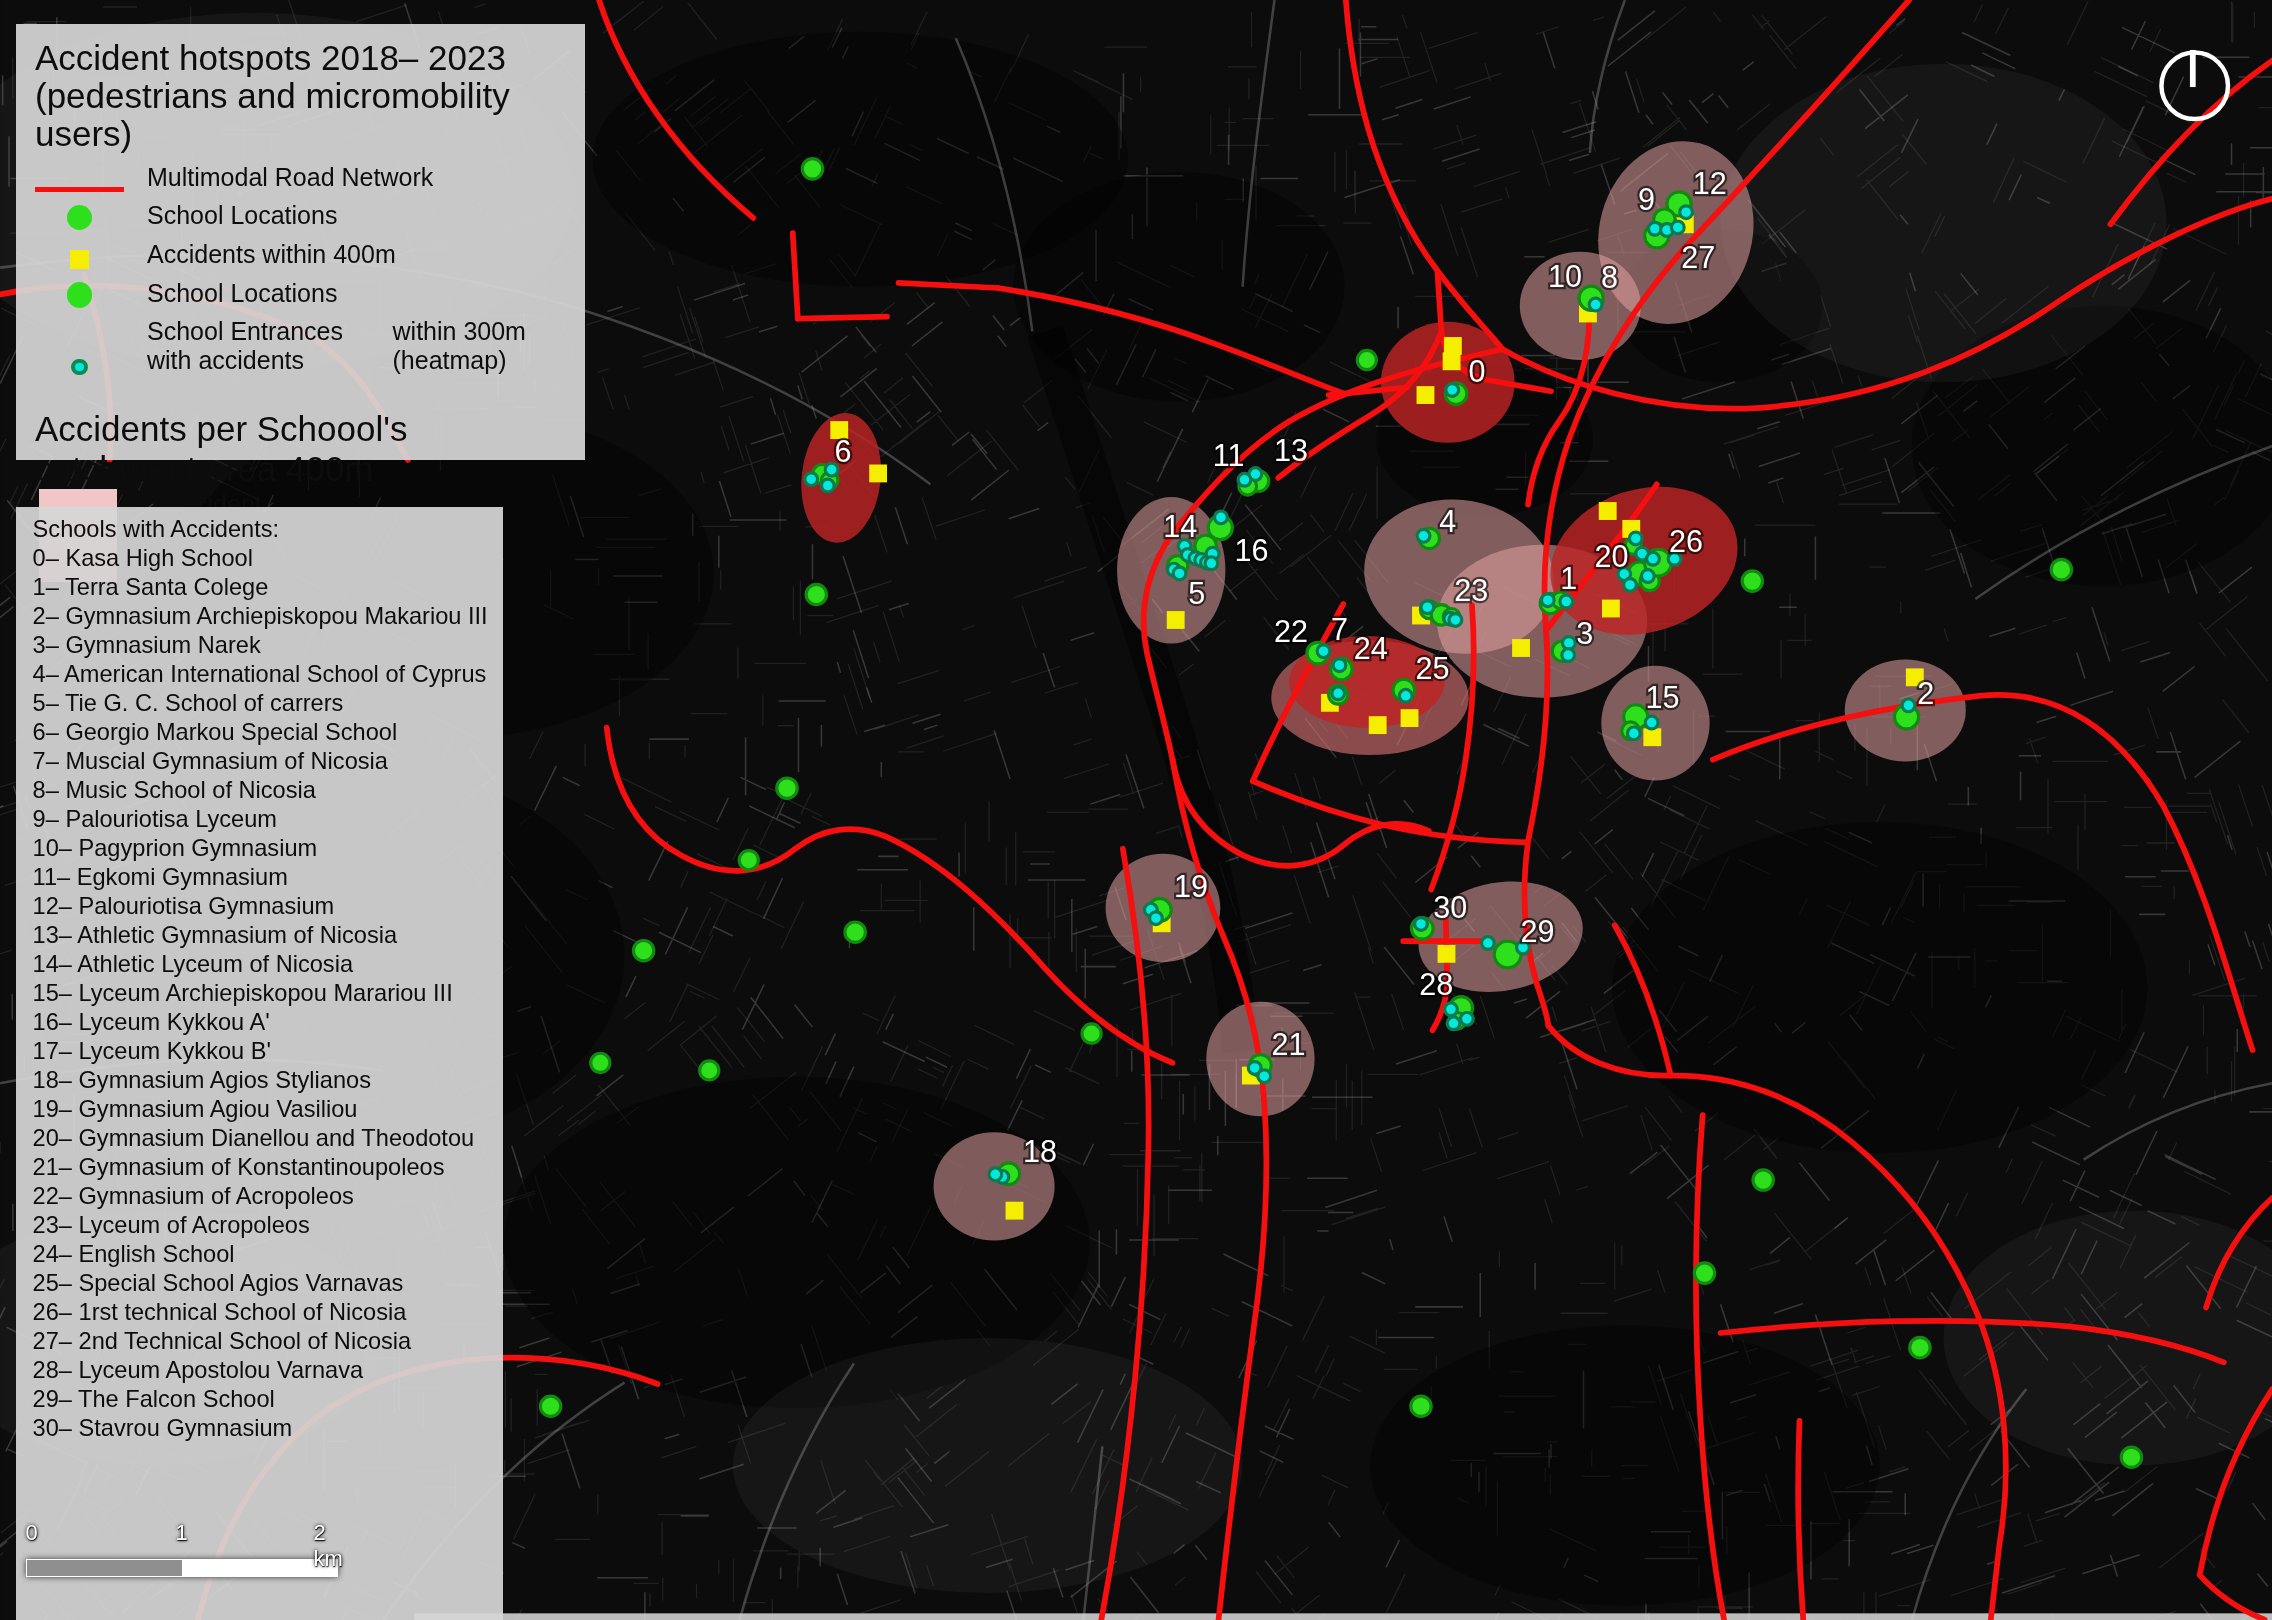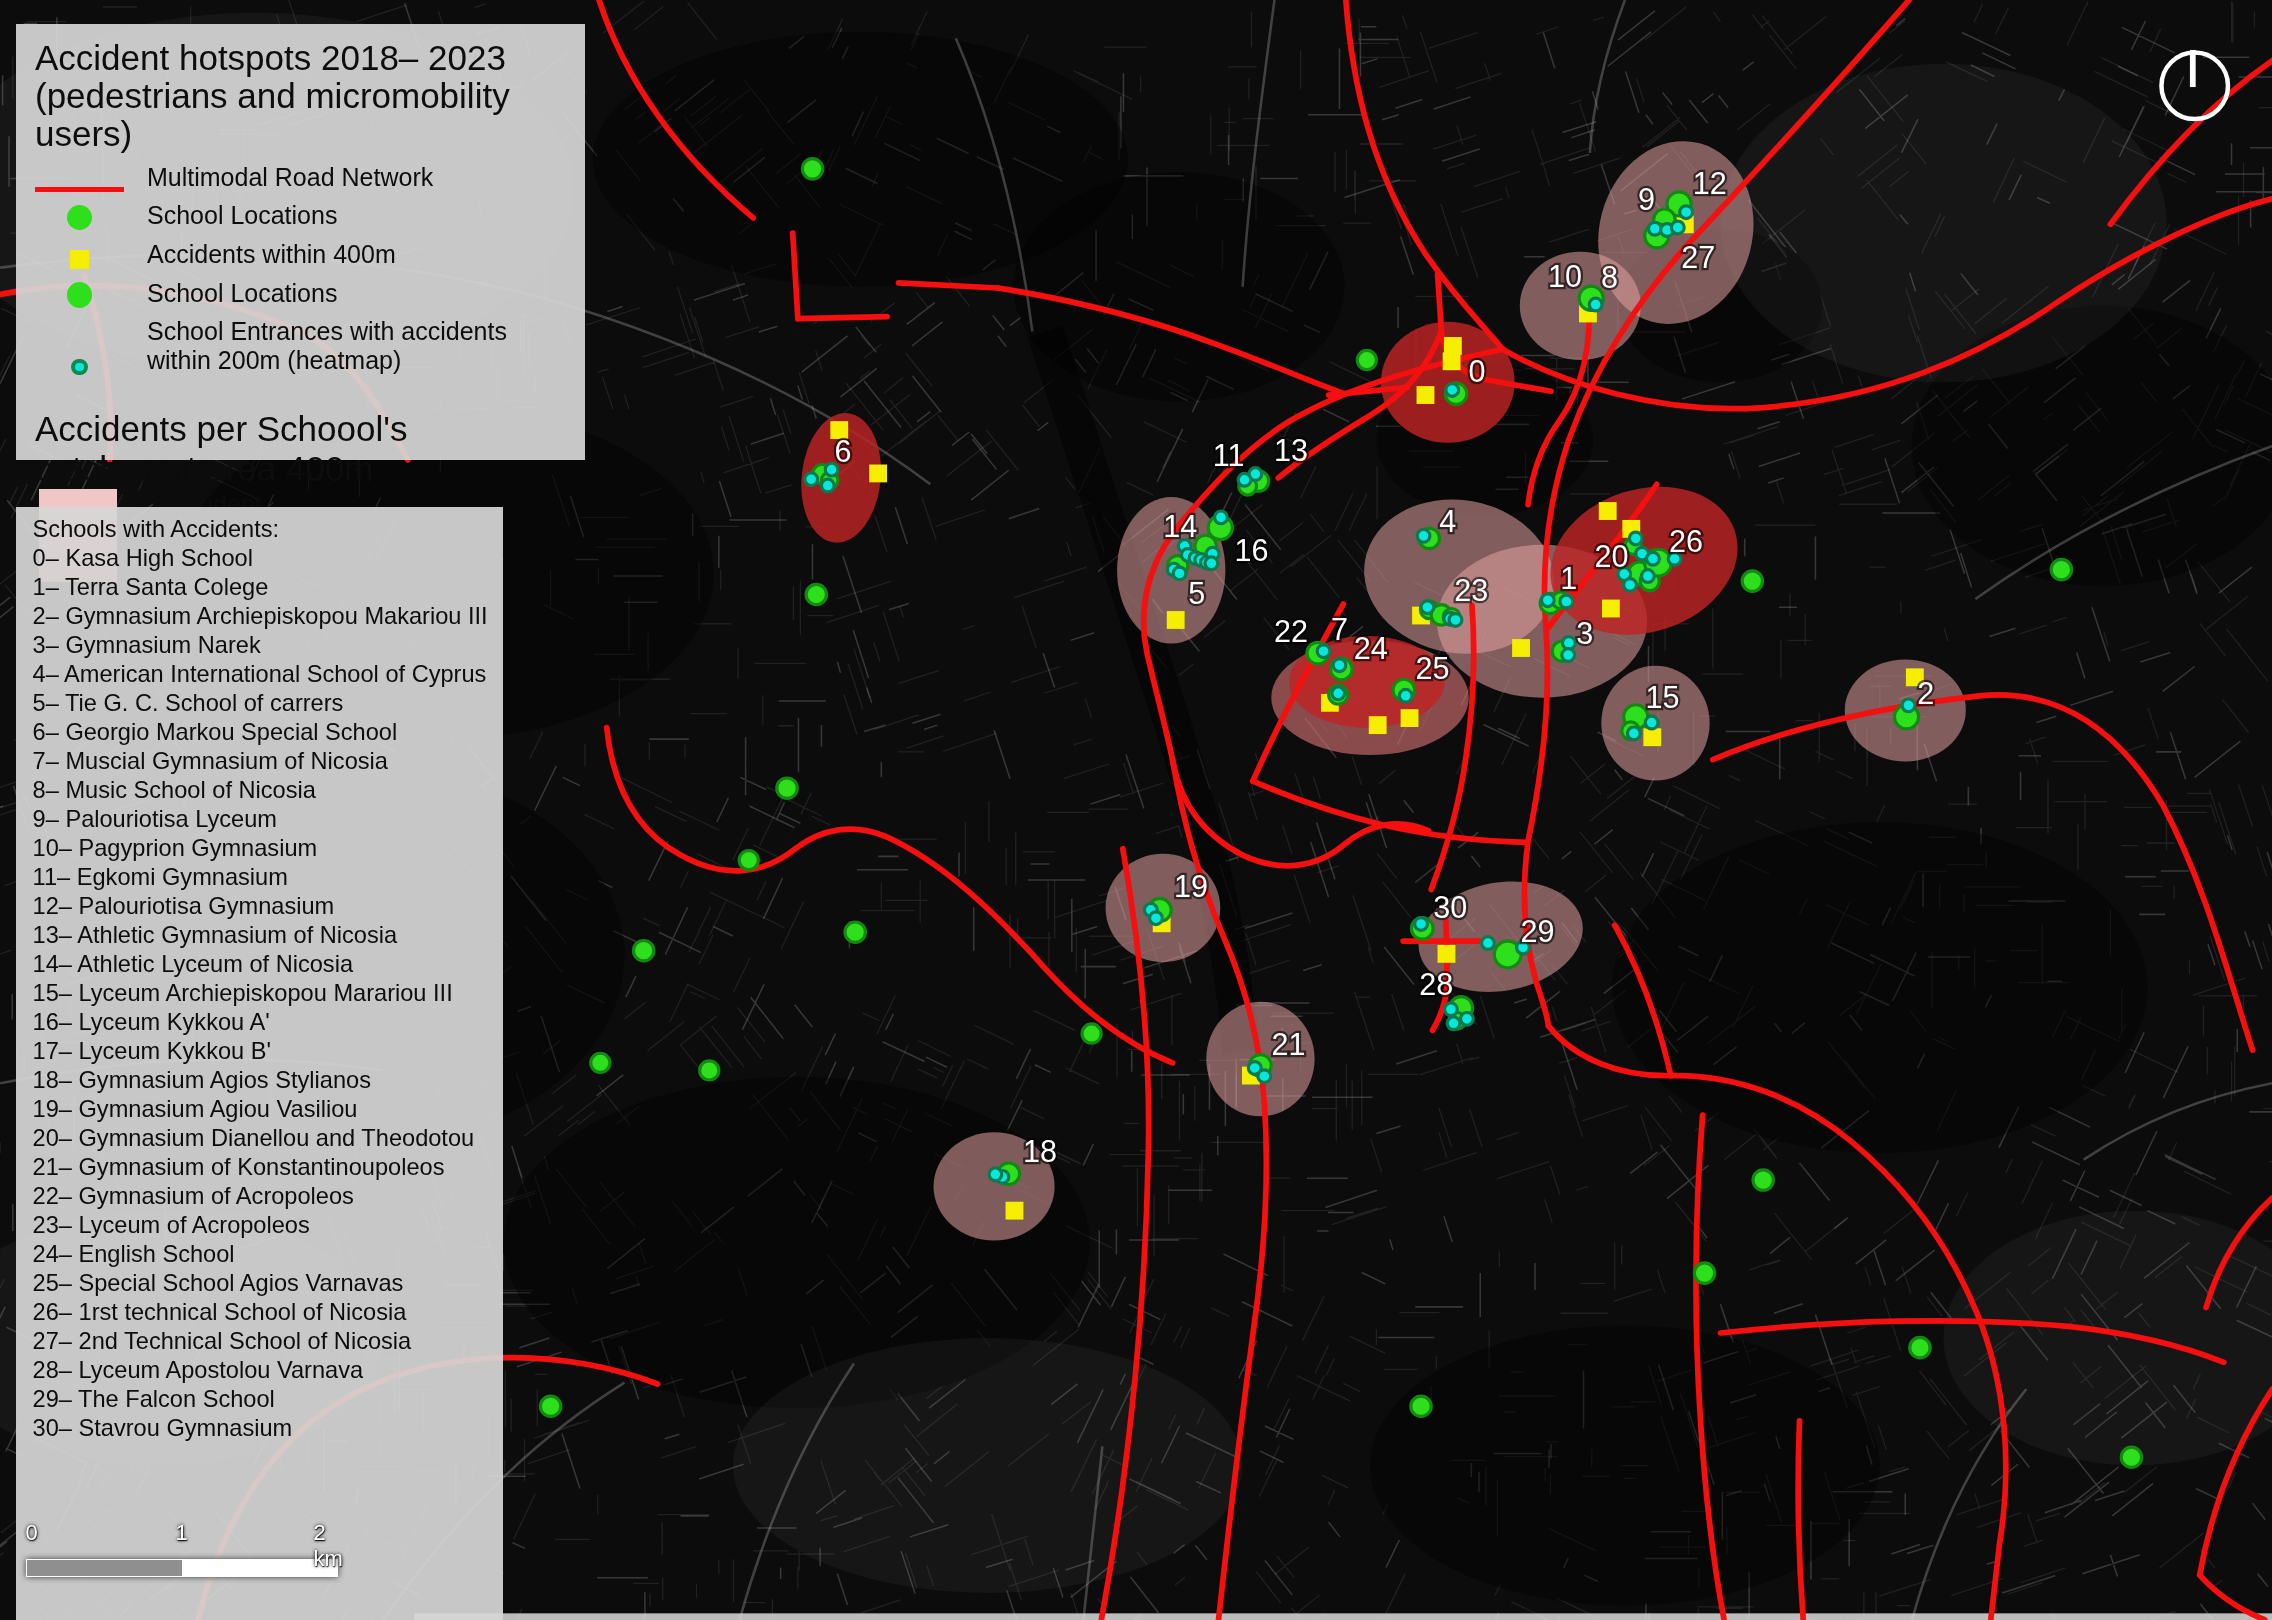--- a/index.html
+++ b/index.html
@@ -8,21 +8,21 @@
   #mapsvg{position:absolute;left:0;top:0;width:100%;height:100%;}
   .panel{position:absolute;background:rgba(214,214,214,0.93);color:#0d0d0d;box-sizing:border-box;}
   #legend{left:16px;top:24px;width:569px;height:436px;padding:15.3px 19px;}
   .lg-title{font-size:35px;line-height:38px;}
   .lg-row{display:flex;align-items:flex-end;margin-top:9.6px;font-size:25px;line-height:29px;}
   .lg-icon{width:89px;margin-right:23px;display:flex;justify-content:center;align-items:center;flex:0 0 auto;}
   .sw-roadline{width:90px;height:4.5px;background:#f50f0f;}
   .sw-green{width:25.5px;height:25.5px;border-radius:50%;background:#2ee01b;}
   .sw-yellow{width:19px;height:19px;background:#f6ee00;}
   .sw-cyan{width:8.3px;height:8.3px;border-radius:50%;background:#04e8de;border:4.5px solid #0c8a56;}
-  .lg-two{display:flex;flex-direction:column;}
+  .lg-two{display:flex;flex-direction:row;}
   .lg-header{font-size:35px;margin-top:34px;}
   .cl-row{display:flex;align-items:center;font-size:25px;}
   .cl-swatch{width:78px;height:31px;margin-left:3.8px;margin-right:31px;flex:0 0 auto;}
   #schools{left:16px;top:507px;width:487px;height:1172px;padding:7.6px 16.6px;}
   .sc-line{font-size:23.6px;line-height:29px;white-space:nowrap;}
   #scalebar{position:absolute;left:25.5px;top:1520px;width:331px;color:#fff;}
   .sb-ticks{position:relative;height:29px;font-size:22px;
             text-shadow:0 0 3.8px #000,0.6px 0.6px 1.3px #000;}
   .sb-ticks span{position:absolute;top:0;}
   .sb-t0{left:0;} .sb-t1{left:150px;} .sb-t2{left:288px;}
@@ -316,21 +316,21 @@
           <span class="sw-green"></span>
         </span>
       <span>School Locations</span>
     </div>
     <div class="lg-row">
       <span class="lg-icon">
           <span class="sw-cyan"></span>
         </span>
       <span class="lg-two">
         <span>School Entrances with accidents</span>
-        <span>within 200m (heatmap)</span>
+        <span>within 300m (heatmap)</span>
       </span>
     </div>
 
     <div class="lg-header">Accidents per Schoool's catchment area 400m</div>
     <div class="cl-row">
       <span class="cl-swatch" style="background: rgb(241, 198, 198);"></span>
       <span>1 accident</span>
     </div>
     <div class="cl-row">
       <span class="cl-swatch" style="background: rgb(235, 157, 157);"></span>

